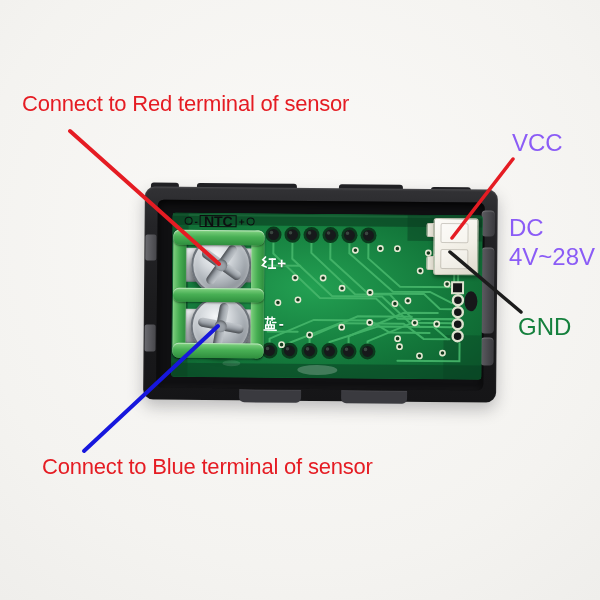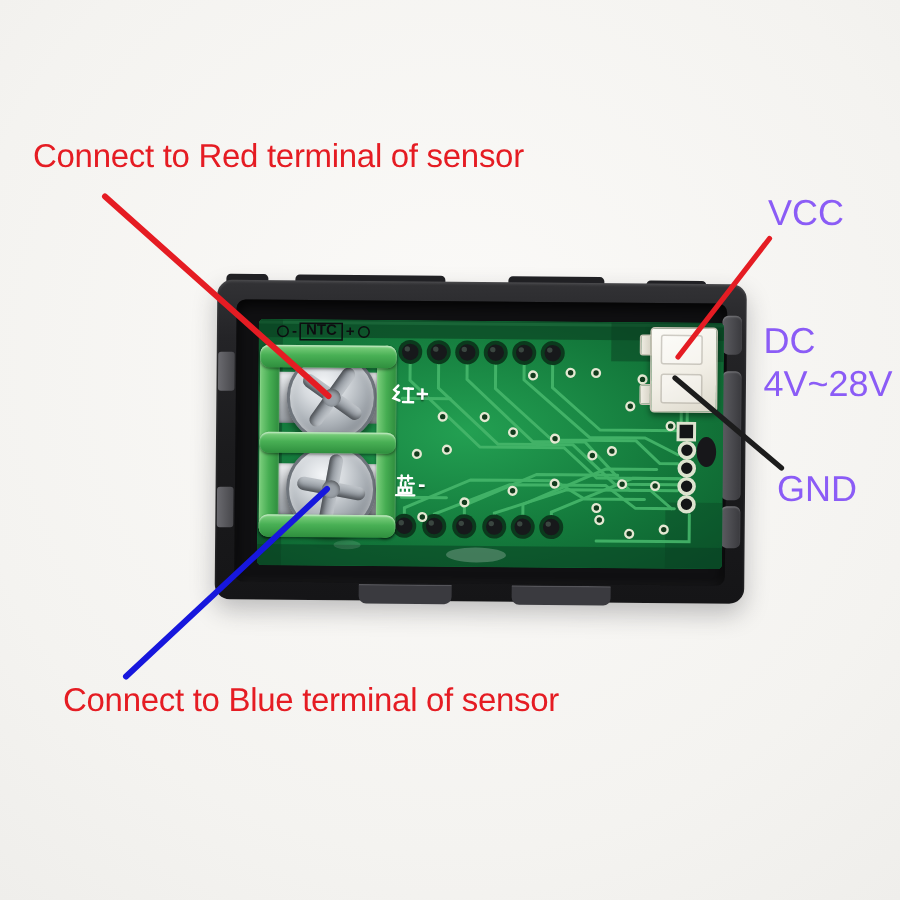--- a/index.html
+++ b/index.html
@@ -11,21 +11,21 @@
   }
   .stage{position:relative;width:600px;height:600px;}
 
   
   .note{position:absolute;color:#e51c23;font-size:22px;letter-spacing:-0.2px;white-space:nowrap;}
   .note-top{left:22px;top:91px;}
   .note-bottom{left:42px;top:454px;}
   .lbl{position:absolute;color:#8b5cf6;font-size:24px;white-space:nowrap;}
   .lbl-vcc{left:512px;top:129px;}
   .lbl-dc{left:509px;top:213px;line-height:29px;}
-  .lbl-gnd{left:518px;top:313px;color:#8b5cf6;}
+  .lbl-gnd{left:518px;top:313px;color:#15803d;}
 
   
   .module{position:absolute;left:144px;top:182px;width:353px;height:222px;transform:rotate(.5deg);}
   .frame{position:absolute;left:0;top:6px;width:353px;height:213px;border-radius:10px;
     background:linear-gradient(180deg,#323235 0%,#242427 18%,#1b1b1d 55%,#151517 100%);
     box-shadow:0 7px 16px rgba(40,40,45,.28), inset 0 1px 2px rgba(255,255,255,.14);}
   .recess{position:absolute;left:13px;top:19px;width:327px;height:188px;border-radius:6px;
     background:#101012;
     box-shadow:inset 0 3px 9px rgba(0,0,0,.9), inset 0 -2px 5px rgba(255,255,255,.05);}
   .tab-top{position:absolute;background:#212124;border-radius:3px 3px 0 0;}
@@ -50,21 +50,21 @@
   .slot-bar{position:absolute;left:5px;top:23px;width:46px;height:9px;border-radius:5px;
     background:linear-gradient(180deg,#c3c8cd 0%,#8e949b 70%,#767c83 100%);
     box-shadow:inset 0 -2px 3px rgba(0,0,0,.35);}
   .screw-hub{position:absolute;left:22px;top:22px;width:12px;height:12px;border-radius:50%;
     background:#9aa0a7;box-shadow:inset 0 1px 3px rgba(0,0,0,.5);}
 
   
   .ntc{position:absolute;left:40px;top:33px;height:14px;display:flex;align-items:center;gap:2px;
     color:#0d0d10;font-size:10px;font-weight:bold;}
   .ntc .ring{width:8px;height:8px;border:1.6px solid #0d0d10;border-radius:50%;box-sizing:border-box;}
-  .ntc .box{border:1.6px solid #0d0d10;padding:0 3px;line-height:10px;font-size:10px;text-align:center;}
+  .ntc .box{border:1.6px solid #0d0d10;padding:0 3px;line-height:10px;font-size:14px;text-align:center;}
   .silk{position:absolute;display:flex;align-items:center;gap:1px;color:#fff;font-weight:bold;font-size:15px;
     text-shadow:0 1px 1px rgba(0,0,0,.5);}
   .silk svg{display:block;}
 
   
   .connector{position:absolute;left:289px;top:35px;width:45px;height:57px;border-radius:3px;
     background:linear-gradient(155deg,#fcfbf7 0%,#f1eee5 55%,#ddd9cc 100%);
     border:1px solid #c6c2b4;box-sizing:border-box;
     box-shadow:0 2px 4px rgba(0,0,0,.45);}
   .conn-clip{position:absolute;width:8px;height:14px;background:linear-gradient(90deg,#efece2,#d8d4c7);

